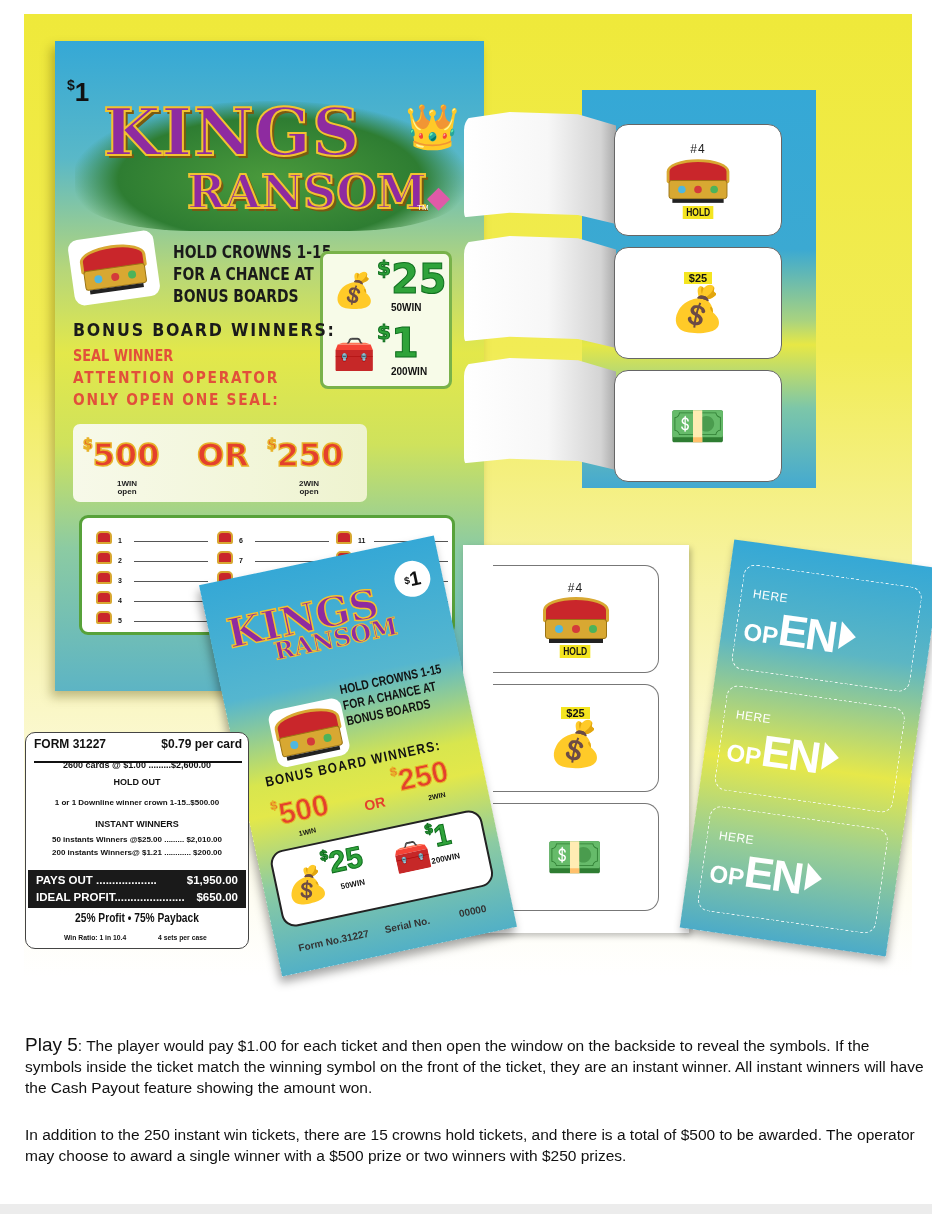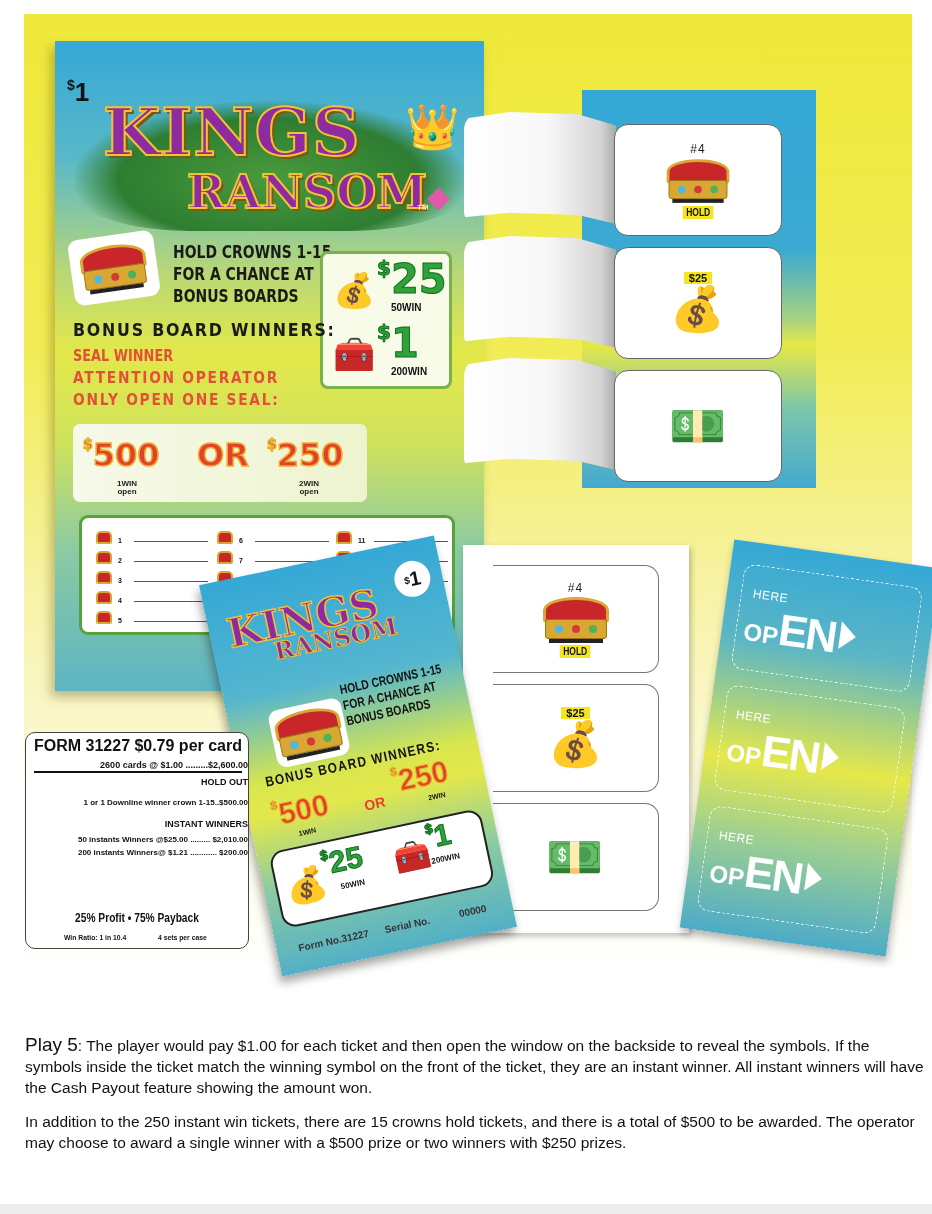--- a/index.html
+++ b/index.html
@@ -189,33 +189,33 @@
   .open-label .here { display: block; font-size: 12px; font-weight: normal; letter-spacing: 0.5px; margin-left: 4px; }
   .open-label .op { font-size: 24px; }
   .open-label .en { font-size: 44px; letter-spacing: -2px; }
   .open-label .arrow { display: inline-block; width: 0; height: 0; border-top: 14px solid transparent; border-bottom: 14px solid transparent; border-left: 16px solid #fff; vertical-align: 4px; margin-left: 4px; }
 
   
   .form-box {
     position: absolute; left: 25px; top: 732px; width: 224px; height: 217px; background: #fff;
     border: 1.5px solid #444; border-radius: 10px;
   }
-  .fb-head { position: absolute; left: 8px; right: 6px; top: 4px; display: flex; justify-content: space-between; font-weight: bold; font-size: 16px; border-bottom: 2px solid #111; padding-bottom: 16px; }
-  .fb-line { position: absolute; left: 0; right: 0; text-align: right; font-weight: bold; font-size: 9px; white-space: nowrap; }
+  .fb-head { position: absolute; left: 8px; right: 6px; top: 4px; display: flex; justify-content: space-between; font-weight: bold; font-size: 12px; border-bottom: 2px solid #111; padding-bottom: 10px; }
+  .fb-line { position: absolute; left: 0; right: 0; text-align: center; font-weight: bold; font-size: 9px; white-space: nowrap; }
   .fb-small { font-size: 8px; }
   .fb-dark { position: absolute; left: 2px; right: 2px; top: 137px; height: 38px; background: #1a1a1a; color: #fff; font-weight: bold; font-size: 11.5px; padding: 2px 8px; }
   .fb-dark div { display: flex; justify-content: space-between; line-height: 17px; }
   .fb-profit { position: absolute; left: 0; right: 0; top: 178px; text-align: center; font-weight: bold; font-size: 12px; transform: scaleX(0.85); }
   .fb-ratio { position: absolute; left: 38px; top: 200px; font-weight: bold; font-size: 8px; transform: scaleX(0.85); transform-origin: left top; }
   .fb-sets { position: absolute; left: 132px; top: 200px; font-weight: bold; font-size: 8px; transform: scaleX(0.85); transform-origin: left top; }
 
   
   .desc { position: absolute; left: 25px; top: 1034px; width: 900px; font-family: "Liberation Sans", sans-serif; font-size: 15.5px; line-height: 21px; color: #111; }
   .desc .play { font-size: 19px; }
-  .desc p + p { margin-top: 13px; }
+  .desc p + p { margin-top: 26px; }
 
   .footer-bar { position: absolute; left: 0; right: 0; top: 1204px; height: 10px; background: #ececec; }
 </style>
 </head>
 <body>
 
 <div class="stage"></div>
 
 <div class="board">
   <div class="logo">
@@ -464,20 +464,30 @@
   <div class="fb-head">
     <span>FORM 31227</span>
     <span>$0.79 per card</span>
   </div>
   <div class="fb-line" style="top:27px;">2600 cards @ $1.00  .........$2,600.00</div>
   <div class="fb-line" style="top:44px;">HOLD OUT</div>
   <div class="fb-line fb-small" style="top:65px;">1 or 1 Downline winner crown 1-15..$500.00</div>
   <div class="fb-line" style="top:86px;">INSTANT WINNERS</div>
   <div class="fb-line fb-small" style="top:102px;">50 instants Winners @$25.00 ......... $2,010.00</div>
   <div class="fb-line fb-small" style="top:115px;">200 instants Winners@ $1.21 ............ $200.00</div>
+  <div class="fb-dark">
+    <div>
+        <span>PAYS OUT ...................</span>
+        <span>$1,950.00</span>
+      </div>
+    <div>
+        <span>IDEAL PROFIT......................</span>
+        <span>$650.00</span>
+      </div>
+  </div>
   <div class="fb-profit">25% Profit • 75% Payback</div>
   <div class="fb-ratio">Win Ratio: 1 in 10.4</div>
   <div class="fb-sets">4 sets per case</div>
 </div>
 
 <div class="desc">
   <p><span class="play">Play 5</span><span>: The player would pay $1.00 for each ticket and then open the window on the backside to reveal the symbols. If the symbols inside the ticket match the winning symbol on the front of the ticket, they are an instant winner. All instant winners will have the Cash Payout feature showing the amount won.</span></p>
   <p>In addition to the 250 instant win tickets, there are 15 crowns hold tickets, and there is a total of $500 to be awarded. The operator may choose to award a single winner with a $500 prize or two winners with $250 prizes.</p>
 </div>
 

